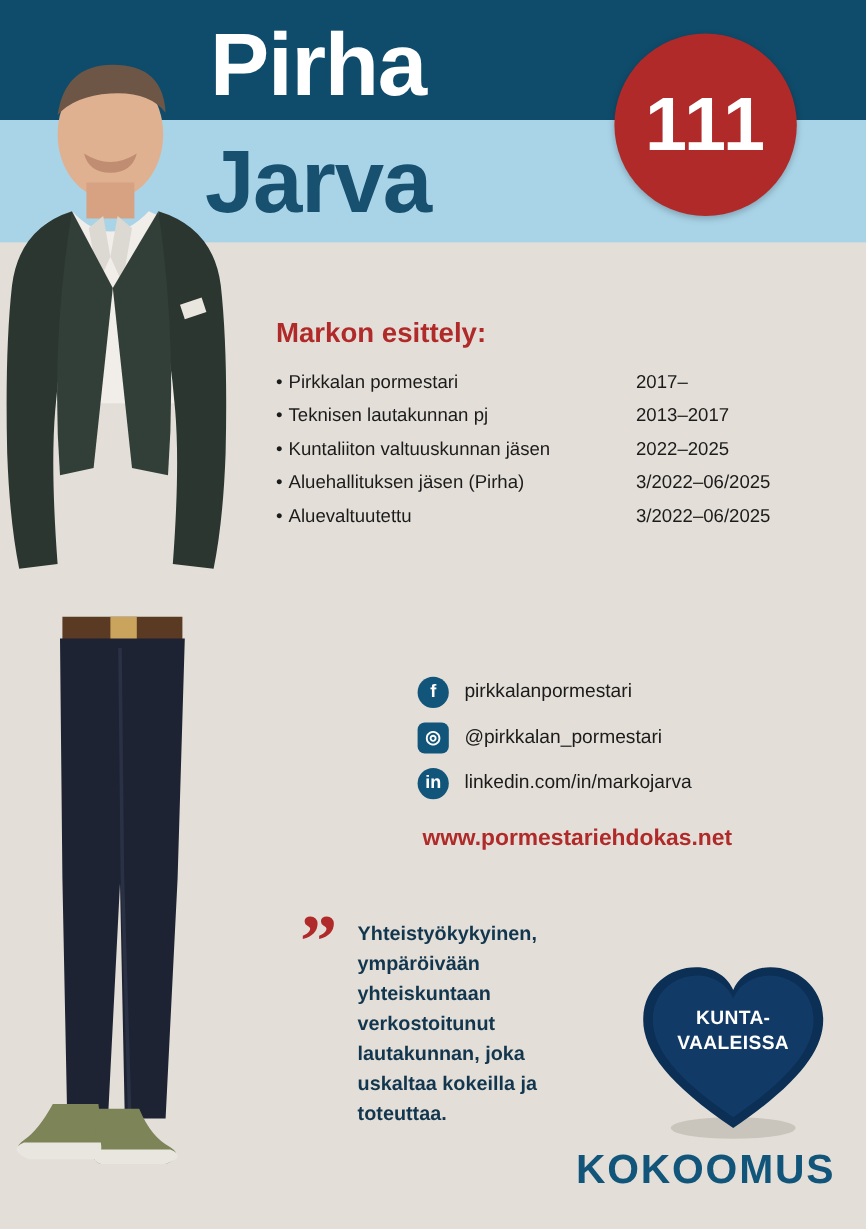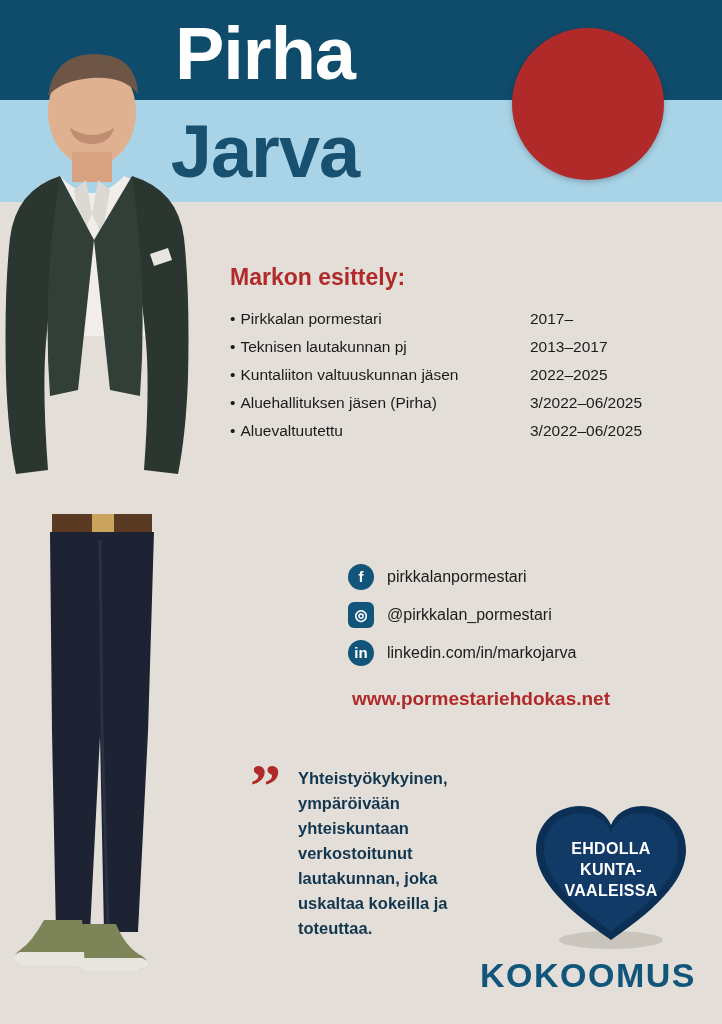--- a/index.html
+++ b/index.html
@@ -249,20 +249,21 @@
       <path d="M116 884 q10 24 26 32 q12 8 -4 14 h-54 q-8 -2 -6 -14 l4 -32 z" fill="#7d8457"></path>
       <path d="M20 912 q-14 6 4 14 h54 q8 -2 6 -14 z" fill="#e8e6df"></path>
       <path d="M142 918 q14 6 -4 12 h-54 q-8 -2 -6 -12 z" fill="#e8e6df"></path>
     </svg>
   </div>
 
   <div class="name-first">Pirha</div>
   <div class="name-last">Jarva</div>
 
   <div class="badge-circle"></div>
+  <div class="badge-number">111</div>
 
   <div class="intro-title">Markon esittely:</div>
   <div class="intro-list">
     <div class="intro-row">
       <span class="role"><span class="bullet">•</span><span>Pirkkalan pormestari</span></span>
       <span class="years">2017–</span>
     </div>
     <div class="intro-row">
       <span class="role"><span class="bullet">•</span><span>Teknisen lautakunnan pj</span></span>
       <span class="years">2013–2017</span>
@@ -301,20 +302,19 @@
   <div class="quote-text">Yhteistyökykyinen, ympäröivään yhteiskuntaan verkostoitunut lautakunnan, joka uskaltaa kokeilla ja toteuttaa.</div>
 
   <div class="heart-wrap">
     <svg width="166" height="152" viewBox="0 0 166 152" xmlns="http://www.w3.org/2000/svg">
       <ellipse cx="83" cy="140" rx="52" ry="9" fill="#c9c5bd"></ellipse>
       <path d="M83 140 C 30 104 8 76 8 50 C 8 22 30 6 52 6 C 68 6 79 15 83 25 C 87 15 98 6 114 6 C 136 6 158 22 158 50 C 158 76 136 104 83 140 Z" fill="#0b2f55"></path>
       <path d="M83 131 C 36 99 16 74 16 50 C 16 26 35 13 53 13 C 68 13 79 22 83 32 C 87 22 98 13 113 13 C 131 13 150 26 150 50 C 150 74 130 99 83 131 Z" fill="#123a66"></path>
     </svg>
   </div>
   <div class="heart-text">
-    <div>EHDOLLA</div>
     <div>KUNTA-</div>
     <div>VAALEISSA</div>
   </div>
 
   <div class="party">KOKOOMUS</div>
 
 </div>
 
 </body></html>

